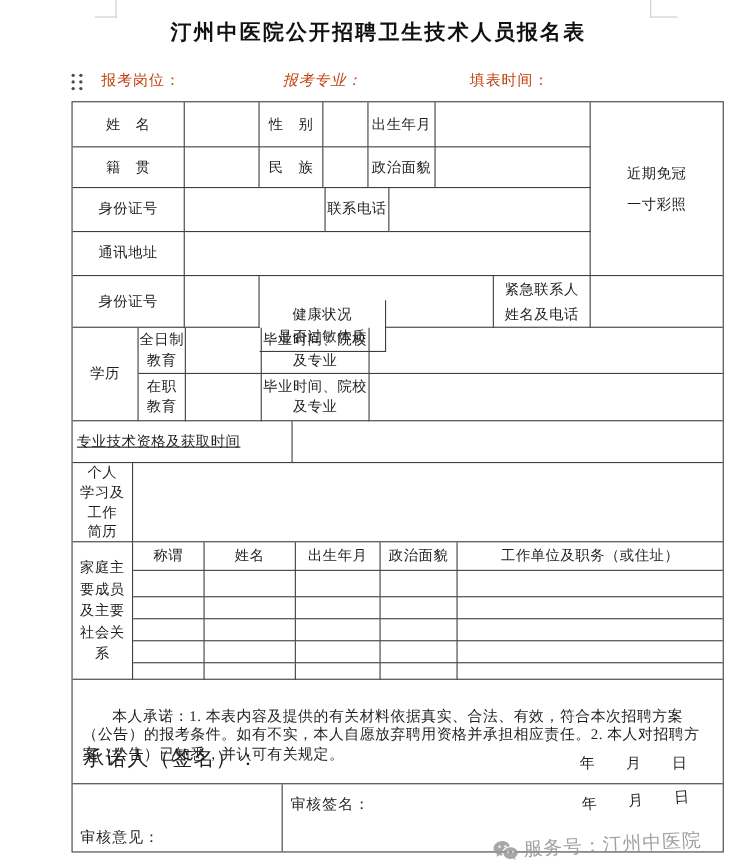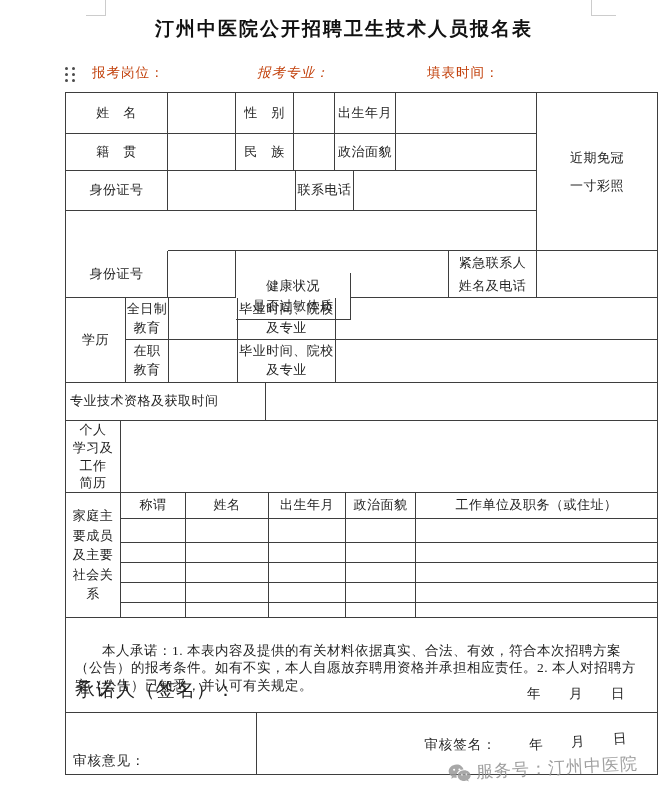--- a/index.html
+++ b/index.html
@@ -25,21 +25,21 @@
   }
   .cell {
     position:absolute; box-sizing:border-box;
     border-right:1px solid var(--bc); border-bottom:1px solid var(--bc);
     display:flex; align-items:center; justify-content:center; text-align:center;
     white-space:pre-line; font-size:13px; line-height:1.45; color:#1f1f1f;
     letter-spacing:0.5px;
   }
   .cell.er { border-right:none; }
   .cell.eb { border-bottom:none; }
-  .cell.left { justify-content:flex-start; text-align:left; padding-left:4px; }
+  .cell.left { justify-content:flex-start; text-align:left; padding-left:4px;text-decoration:underline; }
   .cell.block { display:block; text-align:left; }
   .pledge-text { padding:5px 9px 0 9px; text-indent:2em; font-size:13.5px; line-height:17.5px; letter-spacing:0.5px; }
   .pledge-signer { position:absolute; left:10px; bottom:8px; font-size:19px; letter-spacing:1px; }
   .pledge-date { position:absolute; right:32px; bottom:8px; font-size:13.5px; }
   .review-label { display:inline-block; padding:19px 0 0 7px; font-size:13.5px; letter-spacing:1px; }
   .review-date { position:absolute; right:30px; bottom:6px; font-size:13.5px; transform:rotate(-4deg); }
   .watermark {
     position:absolute; left:448px; top:757px; display:flex; align-items:center; gap:5px;
     transform:rotate(-3deg); opacity:0.85; z-index:5;
   }
@@ -84,20 +84,21 @@
     <div class="cell" style="left:170px;top:41px;width:58px;height:37px;">民　族</div>
     <div class="cell" style="left:228px;top:41px;width:41px;height:37px;"></div>
     <div class="cell" style="left:269px;top:41px;width:61px;height:37px;">政治面貌</div>
     <div class="cell" style="left:330px;top:41px;width:141px;height:37px;"></div>
 
     <div class="cell" style="left:0;top:78px;width:102px;height:40px;">身份证号</div>
     <div class="cell" style="left:102px;top:78px;width:128px;height:40px;"></div>
     <div class="cell" style="left:230px;top:78px;width:58px;height:40px;">联系电话</div>
     <div class="cell" style="left:288px;top:78px;width:183px;height:40px;"></div>
 
+    <div class="cell" style="left:0;top:118px;width:102px;height:40px;">通讯地址</div>
     <div class="cell" style="left:102px;top:118px;width:369px;height:40px;"></div>
 
     <div class="cell" style="left:0;top:158px;width:102px;height:47px;">身份证号</div>
     <div class="cell" style="left:102px;top:158px;width:68px;height:47px;"></div>
     <div class="cell" style="left:170px;top:158px;width:115px;height:47px;line-height:1.55;margin-top:22px;">健康状况
 是否过敏体质</div>
     <div class="cell" style="left:285px;top:158px;width:98px;height:47px;"></div>
     <div class="cell" style="left:383px;top:158px;width:88px;height:47px;line-height:1.8;">紧急联系人
 姓名及电话</div>
     <div class="cell er" style="left:471px;top:158px;width:120px;height:47px;"></div>
@@ -168,21 +169,21 @@
 
     <div class="cell er block" style="left:0;top:525px;width:591px;height:95px;">
       <div class="pledge-text">本人承诺：1. 本表内容及提供的有关材料依据真实、合法、有效，符合本次招聘方案（公告）的报考条件。如有不实，本人自愿放弃聘用资格并承担相应责任。2. 本人对招聘方案（公告）已知悉，并认可有关规定。</div>
       <div class="pledge-signer">承诺人（签名）：</div>
       <div class="pledge-date">年　　月　　日</div>
     </div>
 
     <div class="cell eb block" style="left:0;top:620px;width:191px;height:61px;">
       <span class="review-label">审核意见：</span>
     </div>
-    <div class="cell er eb block" style="left:191px;top:604px;width:400px;height:61px;text-align:center;">
+    <div class="cell er eb block" style="left:191px;top:590px;width:400px;height:61px;">
       <span class="review-label">审核签名：</span>
       <span class="review-date">年　　月　　日</span>
     </div>
   </div>
 
   <div class="watermark">
     <span style="display:inline-flex;">
       <svg width="23" height="20" viewBox="0 0 24 21" aria-hidden="true">
         <path fill="#9a9a9a" d="M9.2 1C4.4 1 .6 4.1.6 8c0 2.2 1.2 4.1 3.1 5.4l-.8 2.4 2.8-1.4c.8.2 1.6.4 2.5.4.2 0 .5 0 .7-.1-.2-.5-.3-1.1-.3-1.7 0-3.5 3.2-6.3 7.1-6.3h.6C15.7 3.4 12.8 1 9.2 1z"></path>
         <circle fill="#ffffff" cx="6.4" cy="6.4" r="1.1"></circle>

